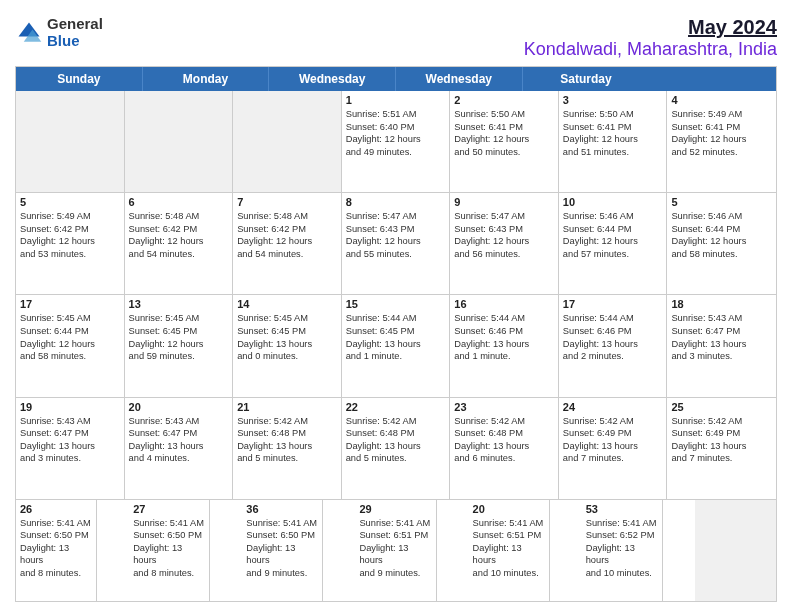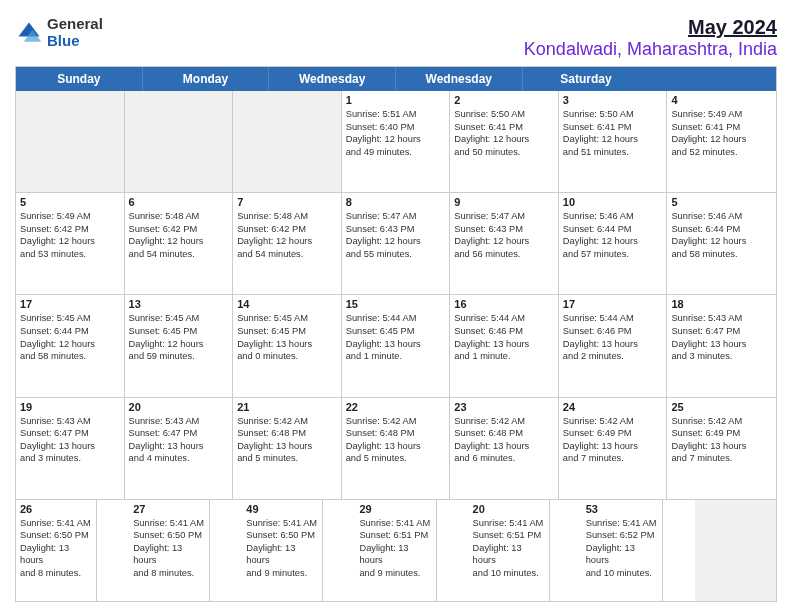--- a/index.html
+++ b/index.html
@@ -338,21 +338,21 @@
 and 8 minutes.</div>
           </div>
           <div class="cal-cell">
             <div class="day-num">27</div>
             <div class="cell-text" style="white-space: pre-line;">Sunrise: 5:41 AM
 Sunset: 6:50 PM
 Daylight: 13 hours
 and 8 minutes.</div>
           </div>
           <div class="cal-cell">
-            <div class="day-num">49</div>
+            <div class="day-num">36</div>
             <div class="cell-text" style="white-space: pre-line;">Sunrise: 5:41 AM
 Sunset: 6:50 PM
 Daylight: 13 hours
 and 9 minutes.</div>
           </div>
           <div class="cal-cell">
             <div class="day-num">29</div>
             <div class="cell-text" style="white-space: pre-line;">Sunrise: 5:41 AM
 Sunset: 6:51 PM
 Daylight: 13 hours

